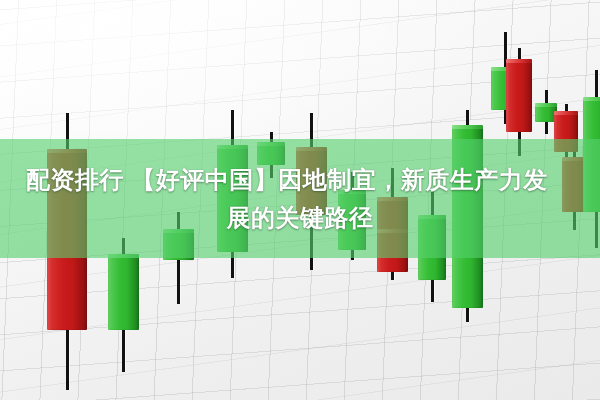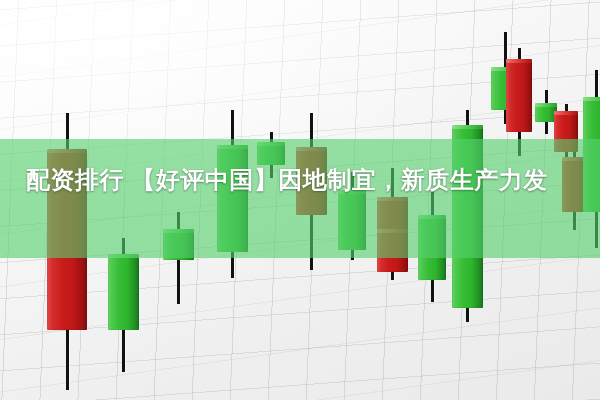--- a/index.html
+++ b/index.html
@@ -232,15 +232,16 @@
         <div class="body up" style="top: 100px; height: 112px;">
           <div class="cap up"></div>
         </div>
       </div>
     </div>
 
   <div id="banner" style="top: 139px; height: 119px;"></div>
 
   <div id="headline" style="top: 161px; color: rgb(255, 255, 255);">
     <span class="line" id="line1">配资排行 【好评中国】因地制宜，新质生产力发</span>
+    <span class="line" id="line2">展的关键路径</span>
   </div>
 
 </div>
 
 </body></html>

